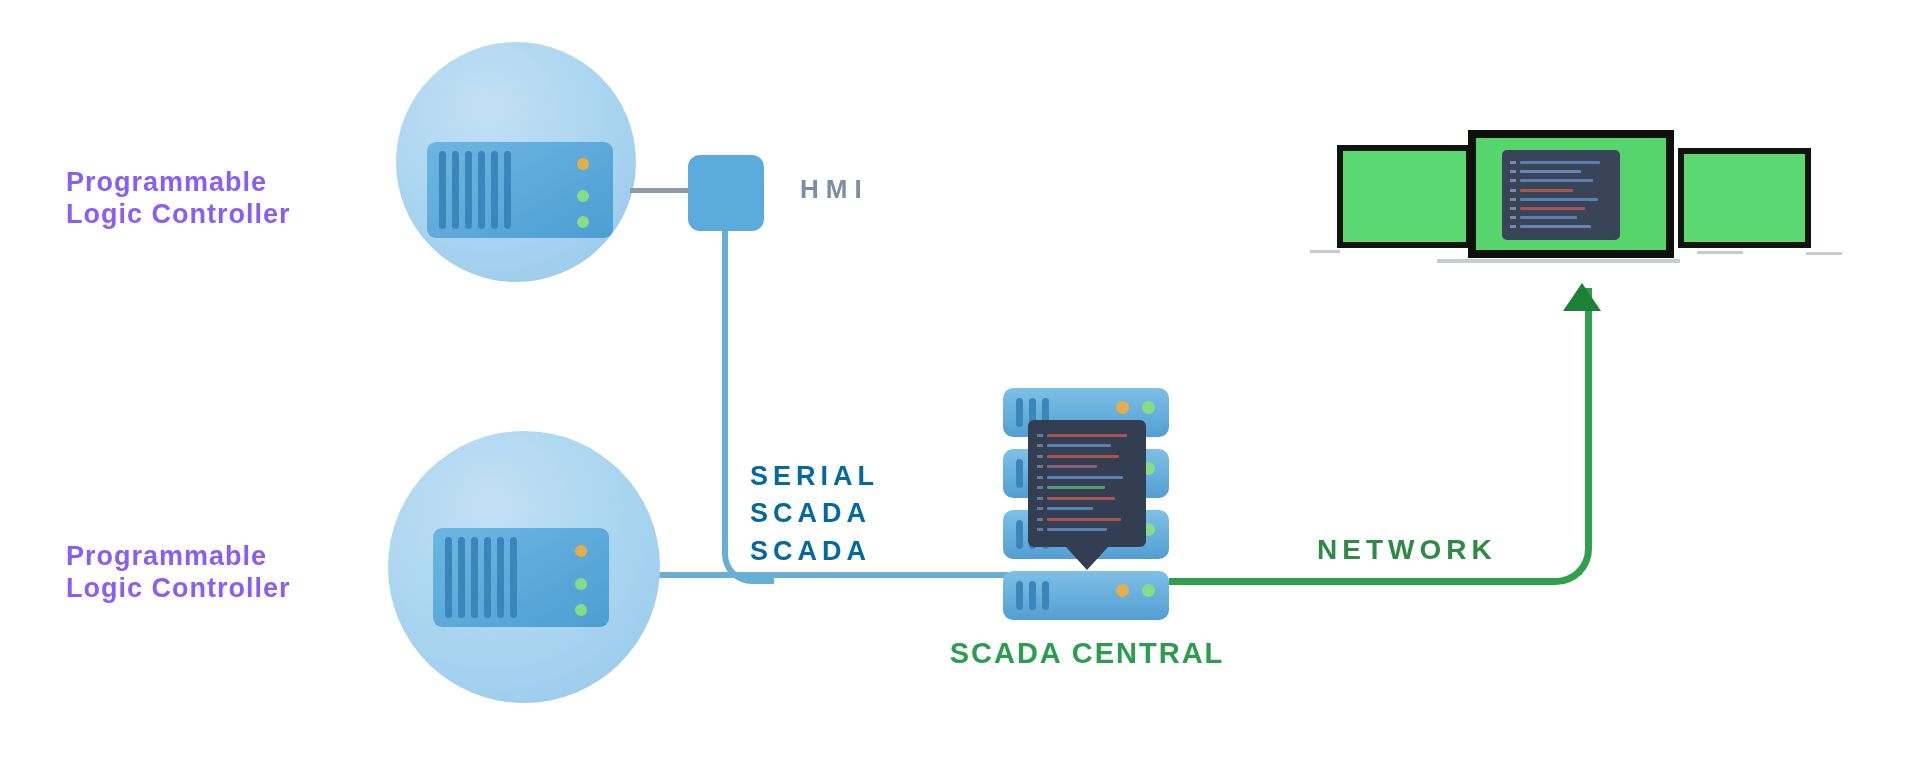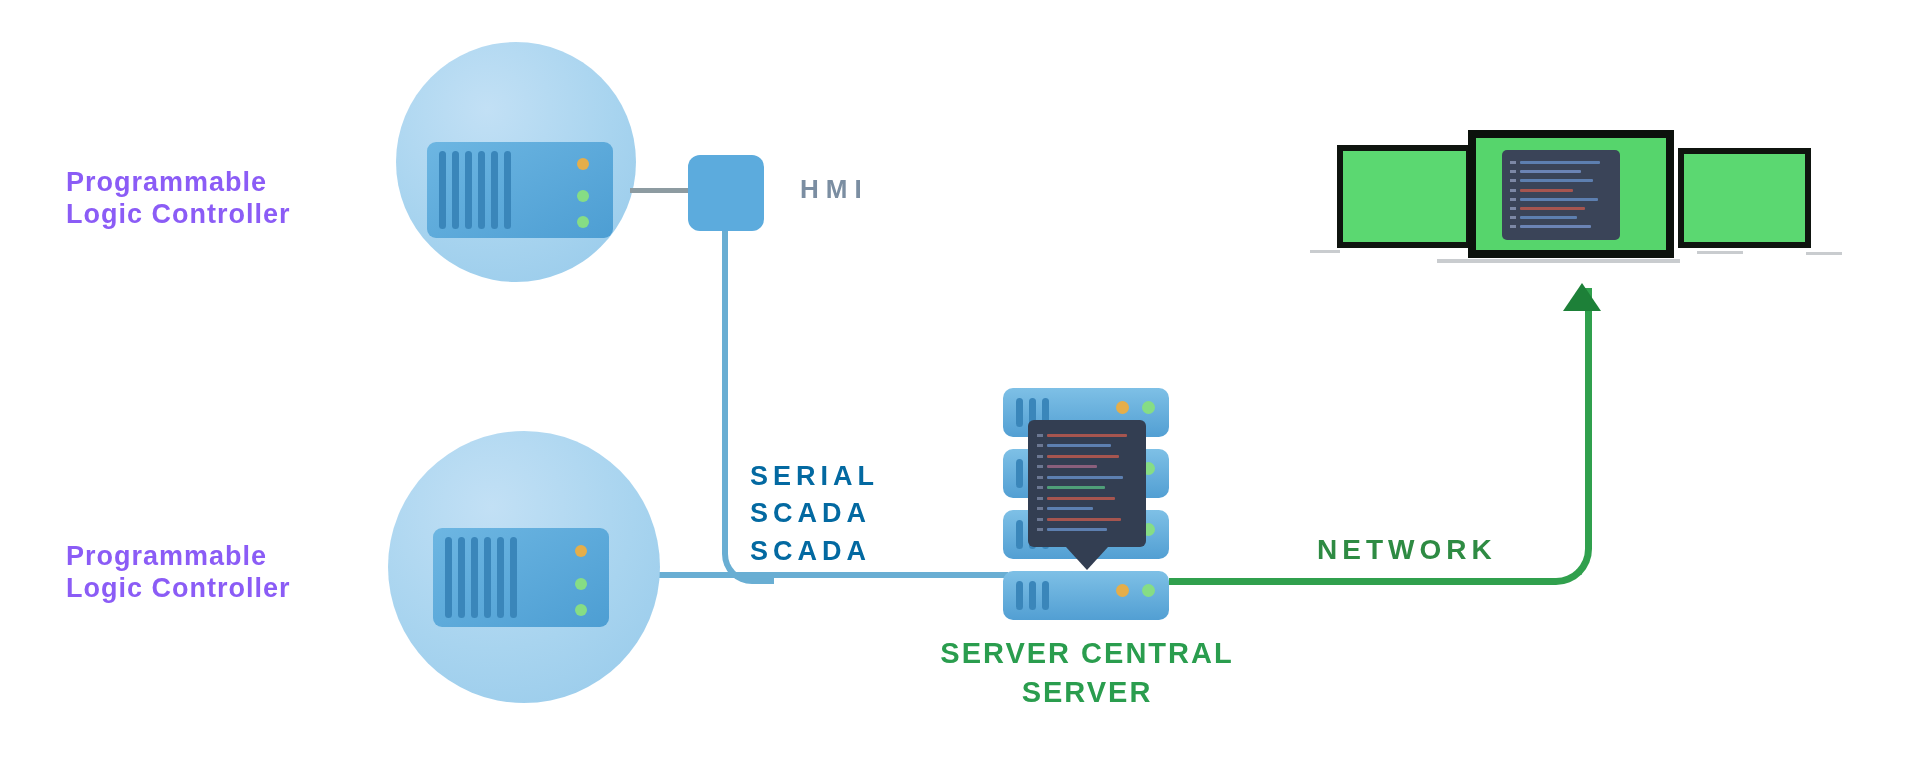--- a/index.html
+++ b/index.html
@@ -209,22 +209,21 @@
         <span class="gutter"></span>
         <span class="bar" style="width: 74%; background: rgb(166, 85, 79);"></span>
       </div>
       <div class="code-row">
         <span class="gutter"></span>
         <span class="bar" style="width: 60%; background: rgb(93, 127, 176);"></span>
       </div>
     </div>
 
   <div class="lbl scada-lbl" style="left:937px;top:634px;">
-    <div>SERVER CENTRAL</div>
-    <div>SERVER</div>
+    <div>SCADA CENTRAL</div>
   </div>
 
   <div class="corner-green" style="left:1169px;top:288px;width:416px;height:290px;"></div>
   <div class="arrow-up" style="left:1563px;top:283px;"></div>
   <div class="lbl net-lbl" style="left:1317px;top:534px;">NETWORK</div>
 
   <div class="stand" style="left:1310px;top:250px;width:30px;height:3px;"></div>
   <div class="stand" style="left:1437px;top:259px;width:243px;height:4px;"></div>
   <div class="stand" style="left:1697px;top:251px;width:46px;height:3px;"></div>
   <div class="stand" style="left:1806px;top:252px;width:36px;height:3px;"></div>

